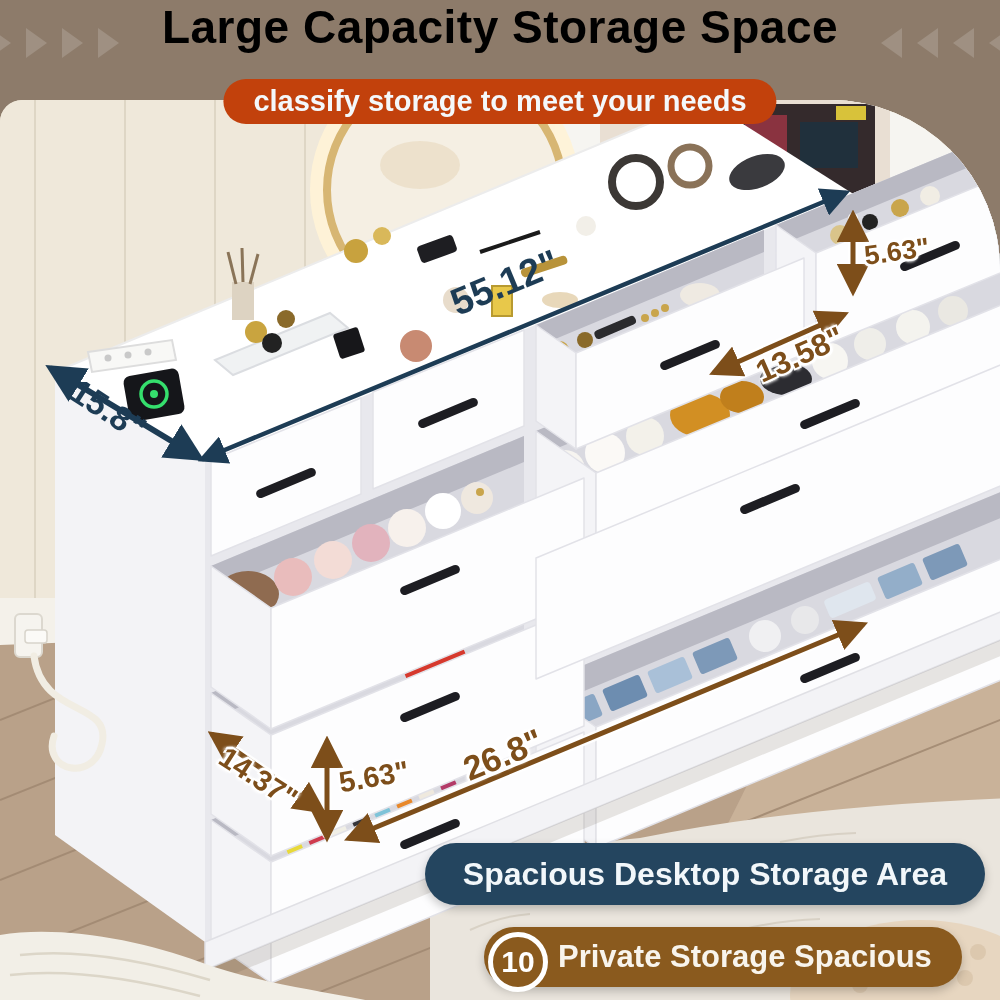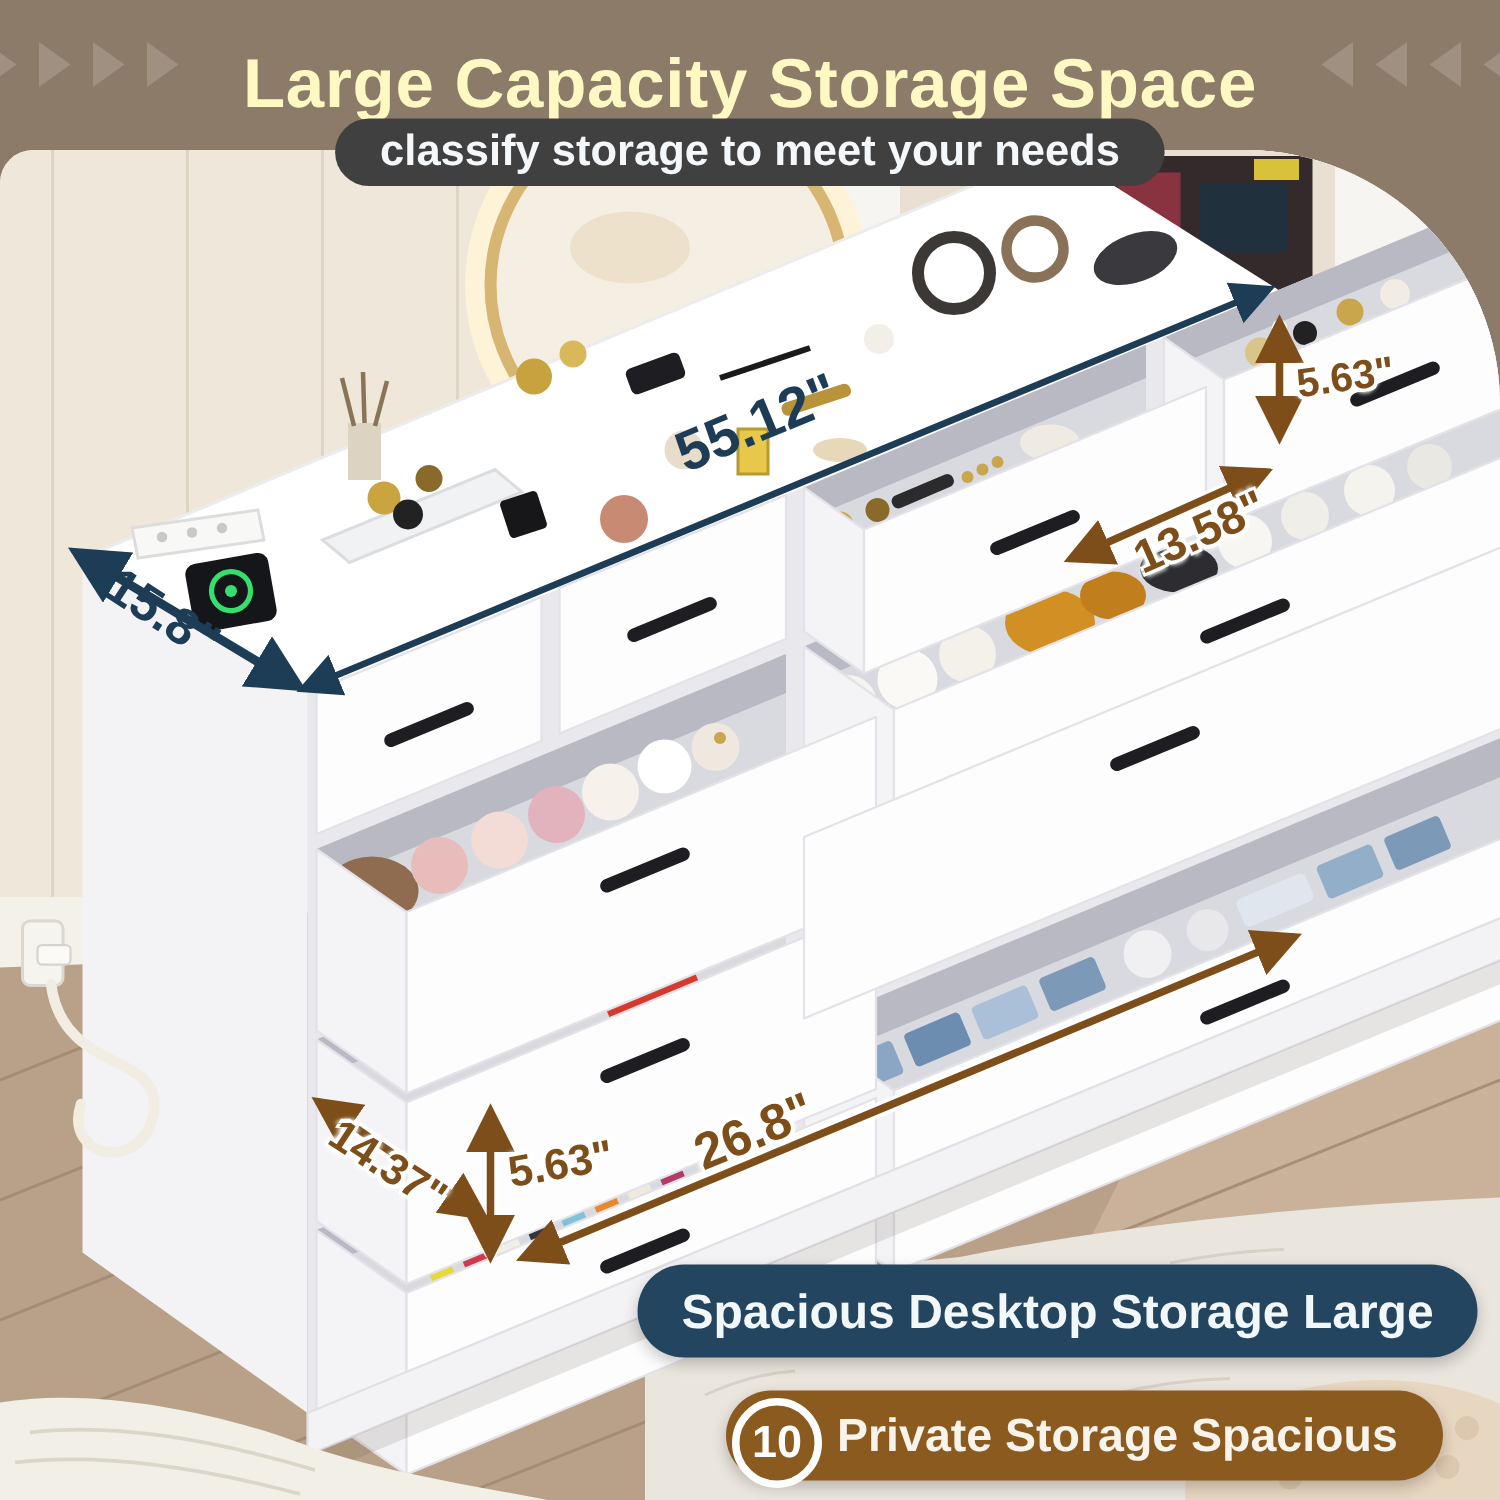--- a/index.html
+++ b/index.html
@@ -1,24 +1,24 @@
 <!DOCTYPE html>
 <html><head>
 <meta charset="utf-8">
 <style>
   html,body{margin:0;padding:0;}
   body{width:1000px;height:1000px;overflow:hidden;font-family:"Liberation Sans",sans-serif;}
   #stage{position:relative;width:1000px;height:1000px;background:#8d7b6a;overflow:hidden;}
 
   
   .banner{position:absolute;top:0;left:0;width:1000px;height:130px;z-index:5;}
-  .title{position:absolute;top:28px;left:0;width:100%;text-align:center;
-         font-size:46px;font-weight:bold;color:#fef9c3;letter-spacing:.5px;}
+  .title{position:absolute;top:0;left:0;width:100%;text-align:center;
+         font-size:46px;font-weight:bold;color:#000000;letter-spacing:.5px;}
   .subtitle-pill{position:absolute;top:79px;left:50%;transform:translateX(-50%);
-         background:#404040;color:#f4f8fb;font-size:29px;font-weight:bold;
+         background:#c2410c;color:#f4f8fb;font-size:29px;font-weight:bold;
          padding:6px 30px;border-radius:24px;white-space:nowrap;z-index:6;}
   .chevrons{position:absolute;top:28px;display:flex;gap:15px;}
   .chevrons.left{left:-10px;}
   .chevrons.right{right:-10px;}
   .chev{width:0;height:0;border-top:15px solid transparent;border-bottom:15px solid transparent;}
   .chev.r{border-left:21px solid rgba(255,255,255,.16);}
   .chev.l{border-right:21px solid rgba(255,255,255,.16);}
 
   
   .photo{position:absolute;top:100px;left:0;width:1000px;height:900px;
@@ -395,20 +395,20 @@
 
     <div class="m navy" style="left:505px;top:183px;--r:-22.5deg;font-size:38px;">55.12"</div>
     <div class="m navy" style="left:108px;top:310px;--r:33deg;font-size:34px;">15.8"</div>
     <div class="m brown" style="left:897px;top:152px;--r:-8deg;font-size:27px;">5.63"</div>
     <div class="m brown" style="left:800px;top:255px;--r:-24deg;font-size:31px;">13.58"</div>
     <div class="m brown" style="left:258px;top:678px;--r:33deg;font-size:29px;">14.37"</div>
     <div class="m brown" style="left:374px;top:677px;--r:-10deg;font-size:29px;">5.63"</div>
     <div class="m brown" style="left:503px;top:655px;--r:-22.5deg;font-size:34px;">26.8"</div>
 
     <div class="pill navy">
-      <span>Spacious Desktop Storage Large</span>
+      <span>Spacious Desktop Storage Area</span>
     </div>
     <div class="pill brown">
       <span class="badge">10</span>
       <span>Private Storage Spacious</span>
     </div>
   </div>
 </div>
 
 </body></html>

